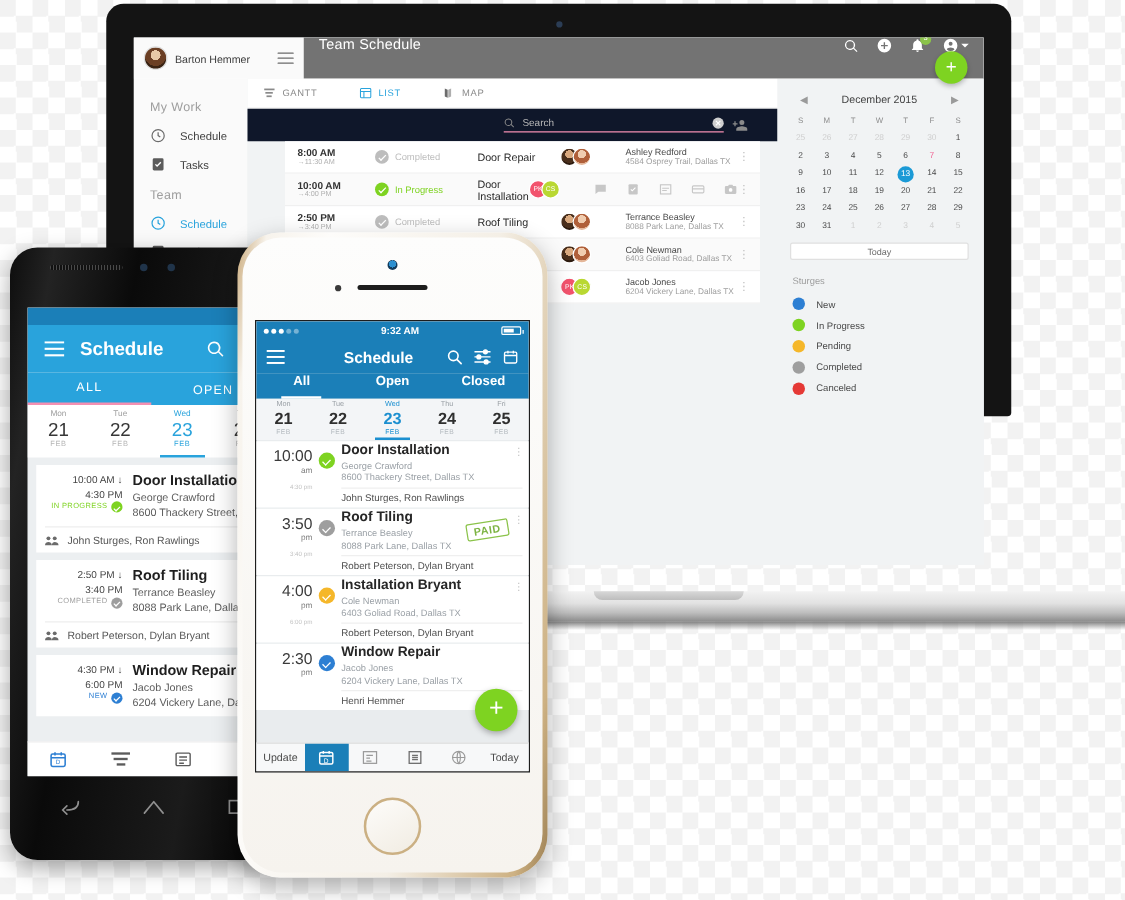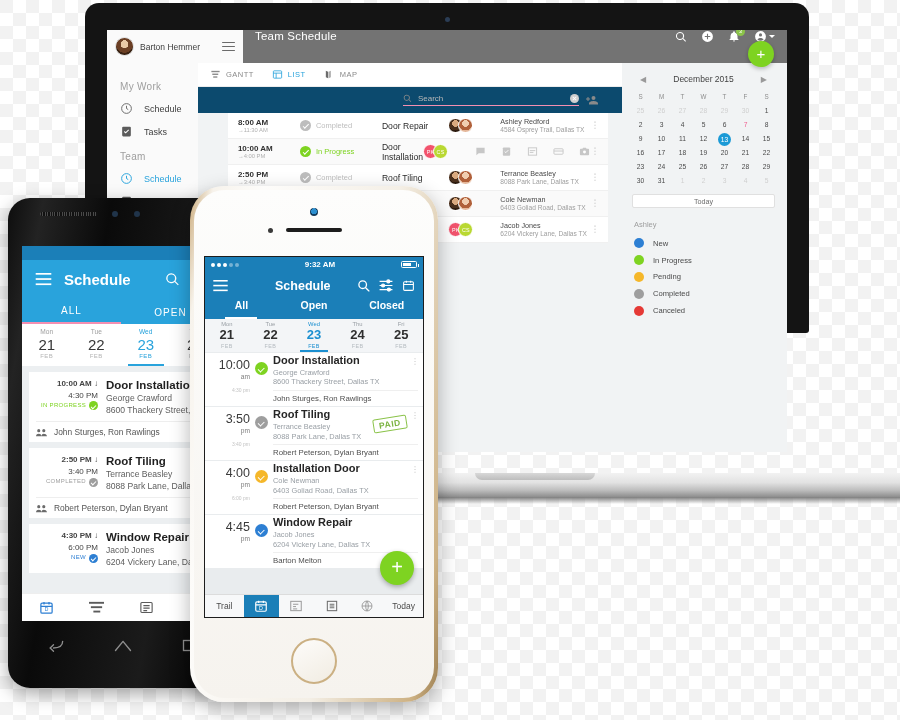--- a/index.html
+++ b/index.html
@@ -92,28 +92,28 @@
   
   .app-body { display: flex; height: 389px; }
   .sidebar { width: 136px; background: #fafafa; padding-top: 10px; }
   .sb-section { font-size: 10px; color: #9e9e9e; padding: 8px 0 5px 13px; letter-spacing: .3px; }
   .sb-item { display: flex; align-items: center; gap: 11px; padding: 5px 13px; font-size: 9px; color: #3f3f3f; }
   .sb-item.active { color: #29a3dc; }
   .sb-ico { width: 13px; height: 13px; flex: none; }
   .content { flex: 1; background: #f1f3f4; display: flex; }
   .list-col { flex: 1; min-width: 0; }
   .tabs-row {
-    display: flex; align-items: center; gap: 18px; height: 24px;
+    display: flex; align-items: center; gap: 33px; height: 24px;
     padding: 0 12px; background: #ffffff; border-bottom: 1px solid #ececec;
   }
   .tab { display: flex; align-items: center; gap: 5px; font-size: 7.5px; color: #8a8a8a; letter-spacing: .5px; }
   .tab.active { color: #29a3dc; }
   .search-row {
     height: 26px; display: flex; align-items: center; gap: 7px;
-    padding: 0 14px 0 0; background: #0c4a6e;
+    padding: 0 14px 0 0; background: #0f172a;
   }
   .search-field {
     display: flex; align-items: center; gap: 6px;
     margin-left: 205px; width: 176px;
     border-bottom: 1.3px solid #f48fb1; padding-bottom: 2px;
   }
   .search-input {
     border: 0; outline: 0; background: transparent; flex: 1;
     font-size: 8px; color: #9a9a9a; font-family: inherit;
   }
@@ -221,21 +221,21 @@
   .and-day .dn { font-size: 6.6px; color: #9e9e9e; line-height: 1.25; }
   .and-day .dd { font-size: 15px; color: #373737; line-height: 1.15; }
   .and-day .dm { font-size: 6px; color: #b5b5b5; letter-spacing: .5px; }
   .and-day.on .dn, .and-day.on .dd, .and-day.on .dm { color: #29a3dc; }
   .and-day.on::after {
     content: ""; position: absolute; left: 14%; right: 14%; bottom: 0; height: 2.5px; background: #29a3dc;
   }
   .and-card { background: #fff; margin: 6px 7px 0; padding: 6px 7px 5px; }
   .and-card .top { display: flex; gap: 8px; }
   .and-card .lt { width: 62px; flex: none; text-align: right; }
-  .and-card .lt .a { font-size: 8px; color: #444; line-height: 1.45; font-weight: bold; }
+  .and-card .lt .a { font-size: 8px; color: #444; line-height: 1.45; }
   .and-card .lt .b { font-size: 8px; color: #444; line-height: 1.45; }
   .and-card .lt .c { font-size: 6px; letter-spacing: .3px; line-height: 1.6; display: flex; align-items: center; justify-content: flex-end; gap: 3px; }
   .and-card .rt { flex: 1; min-width: 0; }
   .and-card .h { font-size: 11.5px; font-weight: bold; color: #1f1f1f; line-height: 1.3; white-space: nowrap; }
   .and-card .s1 { font-size: 8.6px; color: #5d5d5d; line-height: 1.35; white-space: nowrap; }
   .and-card .s2 { font-size: 8.6px; color: #5d5d5d; line-height: 1.35; white-space: nowrap; }
   .and-card .foot {
     margin-top: 5px; padding-top: 5px; border-top: 1px solid #eee;
     display: flex; align-items: center; gap: 7px; font-size: 8.4px; color: #555; white-space: nowrap;
   }
@@ -635,21 +635,21 @@
               <div>31</div>
               <div class="mute">1</div>
               <div class="mute">2</div>
               <div class="mute">3</div>
               <div class="mute">4</div>
               <div class="mute">5</div>
             </div>
 
             <div class="today-btn">Today</div>
 
-            <div class="status-head">Ashley</div>
+            <div class="status-head">Sturges</div>
             <div class="st-row">
               <div class="st-ic" style="background:#2d7fd3"></div>
               <span>New</span>
             </div>
             <div class="st-row">
               <div class="st-ic" style="background:#7ed321"></div>
               <span>In Progress</span>
             </div>
             <div class="st-row">
               <div class="st-ic" style="background:#f5b72a"></div>
@@ -947,46 +947,46 @@
       </div>
 
       <div class="ip-card">
         <div class="ip-left">
           <div class="hh">4:00</div>
           <div class="mm">pm</div>
           <div class="ee">6:00 pm</div>
         </div>
         <div class="ip-badge" style="background:#f5b72a"></div>
         <div class="ip-right">
-          <div class="h">Installation Door</div>
+          <div class="h">Installation Bryant</div>
           <div class="s">Cole Newman</div>
           <div class="s">6403 Goliad Road, Dallas TX</div>
           <div class="f">Robert Peterson, Dylan Bryant</div>
         </div>
         <div class="ip-kebab">⋮</div>
       </div>
 
       <div class="ip-card">
         <div class="ip-left">
-          <div class="hh">4:45</div>
+          <div class="hh">2:30</div>
           <div class="mm">pm</div>
         </div>
         <div class="ip-badge" style="background:#2d7fd3"></div>
         <div class="ip-right">
           <div class="h">Window Repair</div>
           <div class="s">Jacob Jones</div>
           <div class="s">6204 Vickery Lane, Dallas TX</div>
-          <div class="f">Barton Melton</div>
+          <div class="f">Henri Hemmer</div>
         </div>
       </div>
 
       <div class="ip-fab">+</div>
 
       <div class="ip-tabbar">
-        <div class="lbl">Trail</div>
+        <div class="lbl">Update</div>
         <div class="cell on">
           <svg width="14" height="14" viewBox="0 0 24 24" fill="none" stroke="#fff" stroke-width="2">
               <rect x="3" y="5" width="18" height="16" rx="2"></rect>
               <path d="M3 10h18M8 3v4M16 3v4"></path>
               <text x="12" y="19" font-size="9" fill="#fff" stroke="none" text-anchor="middle">D</text>
             </svg>
         </div>
         <div class="cell">
           <svg width="14" height="14" viewBox="0 0 24 24" fill="none" stroke="#9a9a9a" stroke-width="1.7">
               <rect x="3" y="4" width="18" height="16"></rect>

